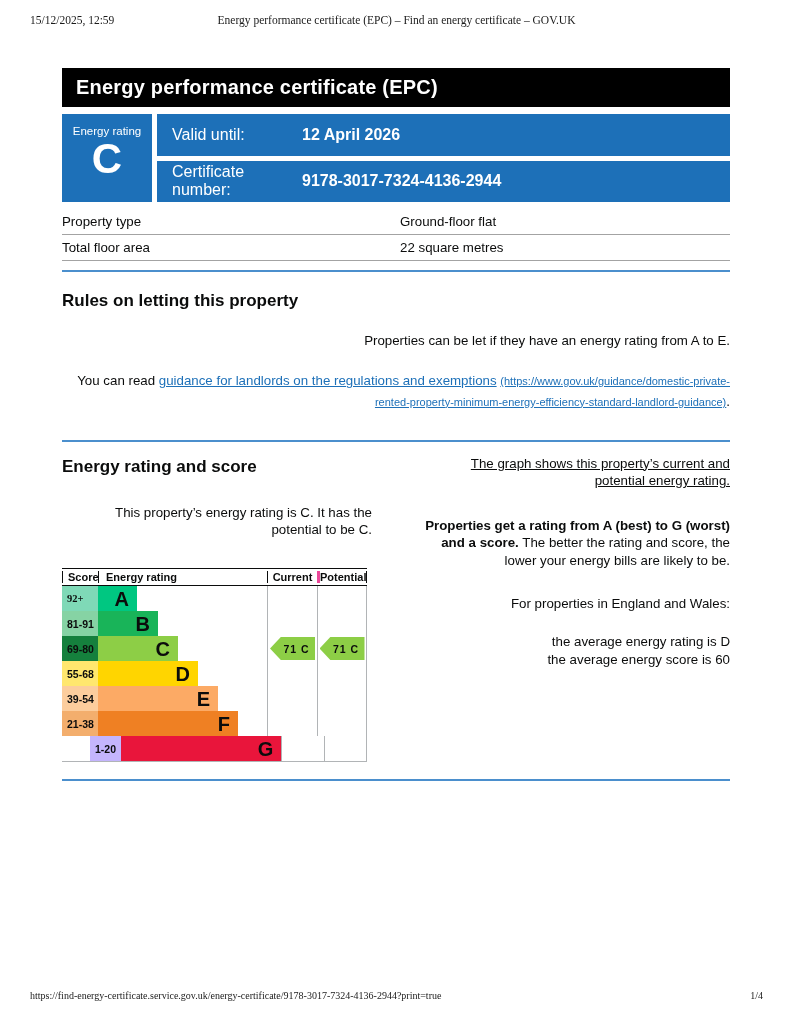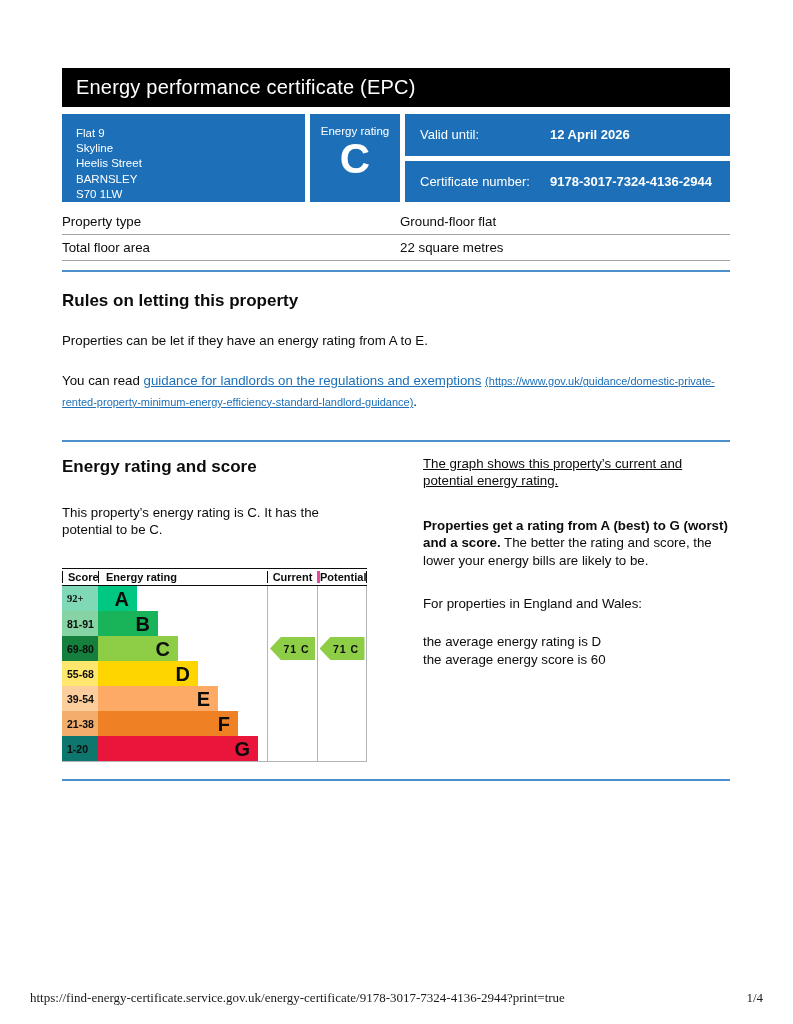--- a/index.html
+++ b/index.html
@@ -7,49 +7,49 @@
   .page {
     position:relative; width:793px; height:1024px; margin:0 auto; background:#fff;
     font-family:"Liberation Sans", sans-serif; color:#0b0c0c; overflow:hidden;
   }
   
   .print-head { position:absolute; top:14px; left:0; width:100%; height:16px;
     font-family:"Liberation Serif", serif; font-size:11.5px; color:#1a1a1a; }
   .print-head .dt { position:absolute; left:30px; top:0; }
   .print-head .ttl { position:absolute; left:0; width:100%; text-align:center; top:0; }
   .print-foot { position:absolute; bottom:18px; left:0; width:100%; height:16px;
-    font-family:"Liberation Serif", serif; font-size:13px; color:#1a1a1a; }
+    font-family:"Liberation Serif", serif; font-size:10px; color:#1a1a1a; }
   .print-foot .url { position:absolute; left:30px; top:0; }
   .print-foot .pg { position:absolute; right:30px; top:0; }
 
   .content { position:absolute; left:62px; top:68px; width:668px; }
 
   .banner { background:#000; color:#fff; height:39px; display:flex; align-items:center;
-    padding-left:14px; font-size:20px; font-weight:normal; letter-spacing:.2px; }
+    padding-left:14px; font-size:20px; font-weight:bold; letter-spacing:.2px; }
 
   .summary { display:flex; margin-top:7px; height:88px; gap:5px; }
   .box { background:#1d70b8; color:#fff; }
   .addr-box { width:243px; padding:12px 0 0 14px; font-size:11.5px; line-height:1.32; }
   .rating-box { width:90px; display:flex; flex-direction:column; align-items:center; padding-top:11px; }
   .rating-box .lbl { font-size:11.5px; }
   .rating-box .big { font-size:42px; font-weight:bold; line-height:1.05; }
   .meta-col { display:flex; flex-direction:column; gap:5px; flex:1; }
   .meta-row { background:#1d70b8; color:#fff; flex:1; display:flex; align-items:center;
-    padding-left:15px; font-size:13px; }
+    padding-left:15px; font-size:16px; }
   .meta-row .mlabel { width:130px; }
   .meta-row .mvalue { font-weight:bold; }
 
   .ptable { margin-top:7px; font-size:13.3px; }
   .prow { display:flex; border-bottom:1px solid #a3a3a3; padding:5px 0 5px 0; }
   .prow .plabel { width:338px; }
 
   .hr-blue { border:0; border-top:2px solid #4b8fcd; margin-top:9px; }
 
   .section-h { font-size:17px; font-weight:bold; }
-  .body-t { font-size:13.3px; line-height:1.3; }
+  .body-t { font-size:13.3px; line-height:1.3;text-align:right; }
   a.lnk { color:#1d70b8; text-decoration:underline; cursor:pointer; }
   .lnk-small { font-size:11px; }
 
   .rules { margin-top:19px; }
   .rules .section-h { margin-bottom:21px; }
   .rules .p1 { margin-bottom:22px; }
   .rules .p2 { line-height:1.55; }
 
   .two-col { display:flex; margin-top:13px; }
   .col-l { width:361px; padding-top:2px; }
@@ -79,35 +79,32 @@
   .epc-body { border-bottom:1px solid #b1b4b6; }
   .epc-arrow { width:45px; height:23px; display:flex; align-items:center; justify-content:center;
     clip-path:polygon(0 50%, 24% 0, 100% 0, 100% 100%, 24% 100%); padding-left:8px;
     font-size:10.5px; font-weight:bold; color:#0b0c0c; letter-spacing:1px; }
 </style>
 </head>
 <body>
 
 <div class="page">
 
+  <div class="print-head">
+    <span class="dt">15/12/2025, 12:59</span>
+    <span class="ttl">Energy performance certificate (EPC) – Find an energy certificate – GOV.UK</span>
+  </div>
 
   <div class="content">
 
     <div class="banner">
       <span>Energy performance certificate (EPC)</span>
     </div>
 
     <div class="summary">
-      <div class="box addr-box">
-        <div>Flat 9</div>
-        <div>Skyline</div>
-        <div>Heelis Street</div>
-        <div>BARNSLEY</div>
-        <div>S70 1LW</div>
-      </div>
       <div class="box rating-box">
         <div class="lbl">Energy rating</div>
         <div class="big">C</div>
       </div>
       <div class="meta-col">
         <div class="meta-row">
           <span class="mlabel">Valid until:</span>
           <span class="mvalue">12 April 2026</span>
         </div>
         <div class="meta-row">
@@ -212,21 +209,21 @@
                 <div class="epc-score" style="background: rgb(243, 174, 109);">21-38</div>
                 <div class="epc-bar-cell">
                   <div class="epc-bar" style="background: rgb(239, 128, 35); width: 140px;">
                     <span class="epc-letter">F</span>
                   </div>
                 </div>
                 <div class="epc-col"></div>
                 <div class="epc-col last"></div>
               </div>
               <div class="epc-row">
-                <div class="epc-score" style="background: #0f766e;">1-20</div>
+                <div class="epc-score" style="background: #c4b5fd; margin-left: 28px;">1-20</div>
                 <div class="epc-bar-cell">
                   <div class="epc-bar" style="background: rgb(233, 21, 59); width: 160px;">
                     <span class="epc-letter">G</span>
                   </div>
                 </div>
                 <div class="epc-col"></div>
                 <div class="epc-col last"></div>
               </div>
             </div>
         </div>

